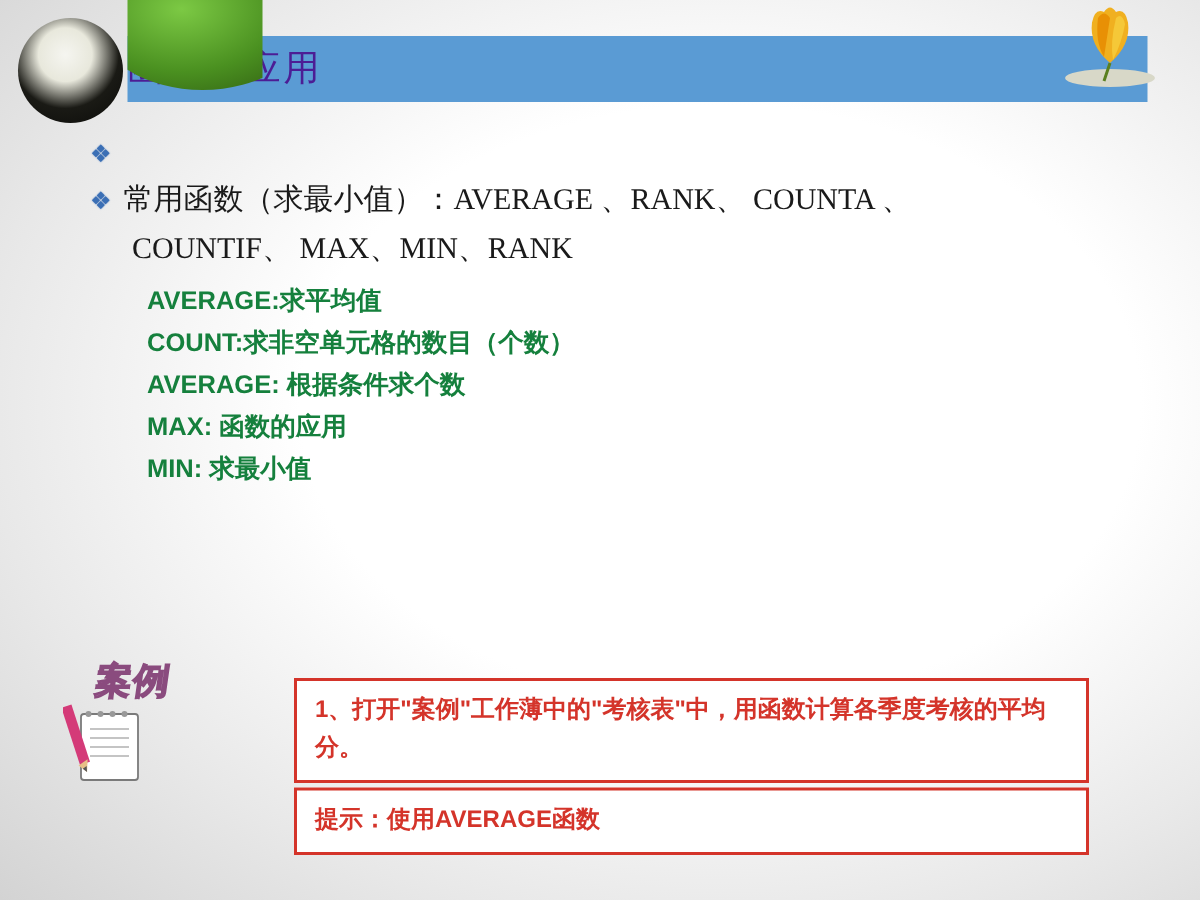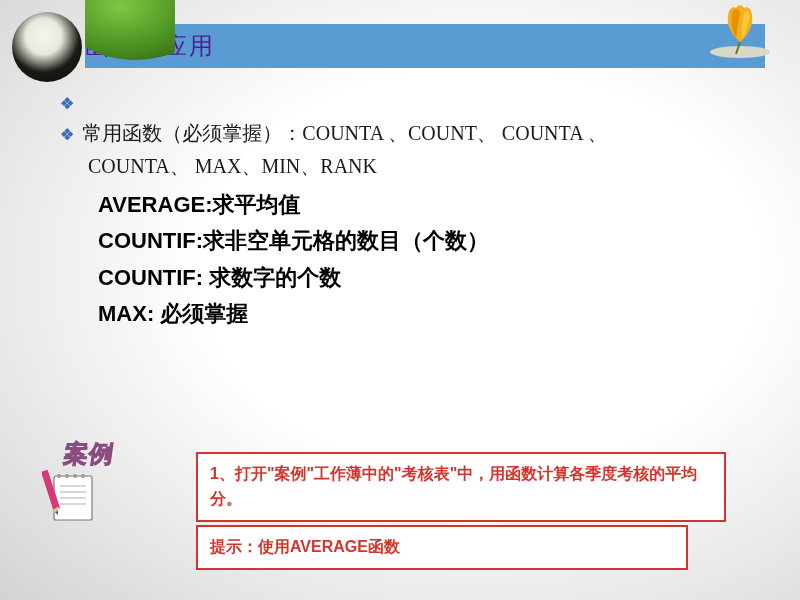--- a/index.html
+++ b/index.html
@@ -88,22 +88,22 @@
     margin-left: 28px;
     font-size: 20px;
     color: #1a1a1a;
     line-height: 1.45;
   }
   .defs {
     margin-left: 38px;
     margin-top: 6px;
   }
   .def-line {
-    font-size: 22px;
-    color: #000000;
+    font-size: 17px;
+    color: #15803d;
     line-height: 1.65;
     font-family: "SimHei", "黑体", sans-serif;
     font-weight: bold;
   }
   .case-text {
     position: absolute;
     font-family: "SimHei", "黑体", sans-serif;
     font-weight: 900;
     font-size: 24px;
     color: #c678b8;
@@ -125,21 +125,21 @@
     line-height: 1.55;
   }
   .box1 {
     left: 196px;
     bottom: 78px;
     width: 530px;
   }
   .box2 {
     left: 196px;
     bottom: 30px;
-    width: 492px;
+    width: 530px;
   }
   .pencil {
     position: absolute;
     left: 42px;
     bottom: 78px;
     width: 60px;
     height: 60px;
   }
 </style>
 </head>
@@ -159,30 +159,31 @@
 
 <div class="title-bar">函数的应用</div>
 
 <div class="content">
   <div class="bullet-row">
     <span class="diamond">❖</span>
   </div>
   <div class="bullet-row">
     <span class="diamond">❖</span>
     <span>
-      <span>常用函数（必须掌握）：</span><span>COUNTA 、COUNT、 COUNTA 、</span>
+      <span>常用函数（求最小值）：</span><span>AVERAGE 、RANK、 COUNTA 、</span>
     </span>
   </div>
-  <div class="indent-wrap">COUNTA、 MAX、MIN、RANK</div>
+  <div class="indent-wrap">COUNTIF、 MAX、MIN、RANK</div>
 
   <div class="defs">
     <div class="def-line">AVERAGE:求平均值</div>
-    <div class="def-line">COUNTIF:求非空单元格的数目（个数）</div>
-    <div class="def-line">COUNTIF: 求数字的个数</div>
-    <div class="def-line">MAX: 必须掌握</div>
+    <div class="def-line">COUNT:求非空单元格的数目（个数）</div>
+    <div class="def-line">AVERAGE: 根据条件求个数</div>
+    <div class="def-line">MAX: 函数的应用</div>
+    <div class="def-line">MIN: 求最小值</div>
   </div>
 </div>
 
 <div class="case-text">案例</div>
 <div class="pencil">
   <svg viewBox="0 0 60 60">
     <rect x="12" y="14" width="38" height="44" rx="2" fill="#fff" stroke="#7a7a7a" stroke-width="1.2"></rect>
     <line x1="18" y1="24" x2="44" y2="24" stroke="#b0b0b0" stroke-width="1"></line>
     <line x1="18" y1="30" x2="44" y2="30" stroke="#b0b0b0" stroke-width="1"></line>
     <line x1="18" y1="36" x2="44" y2="36" stroke="#b0b0b0" stroke-width="1"></line>

